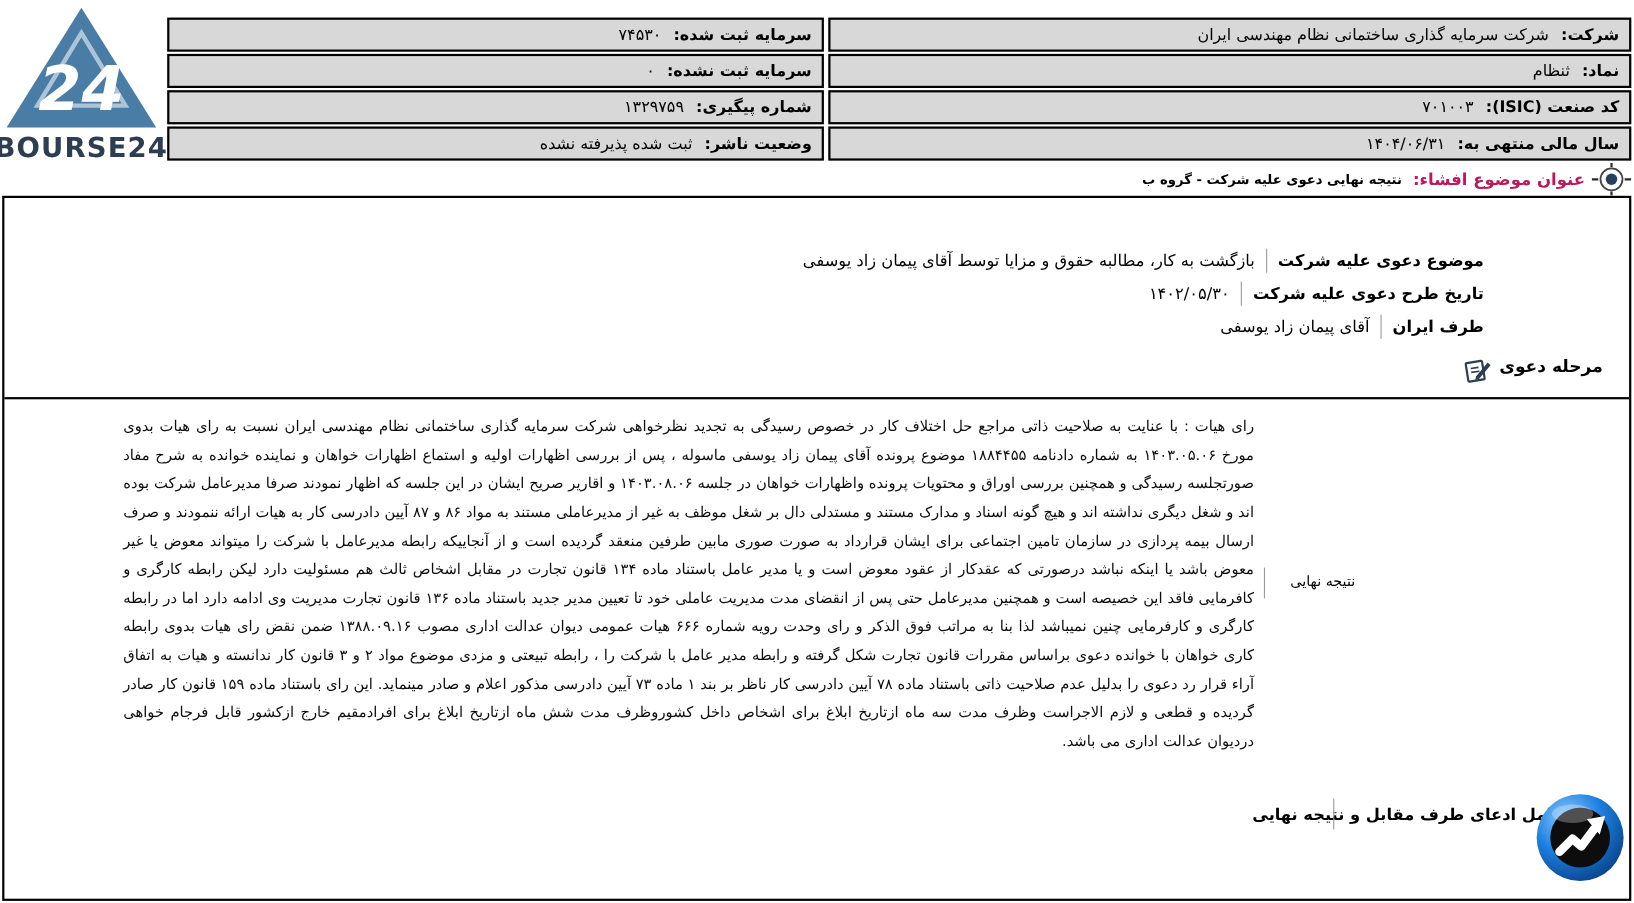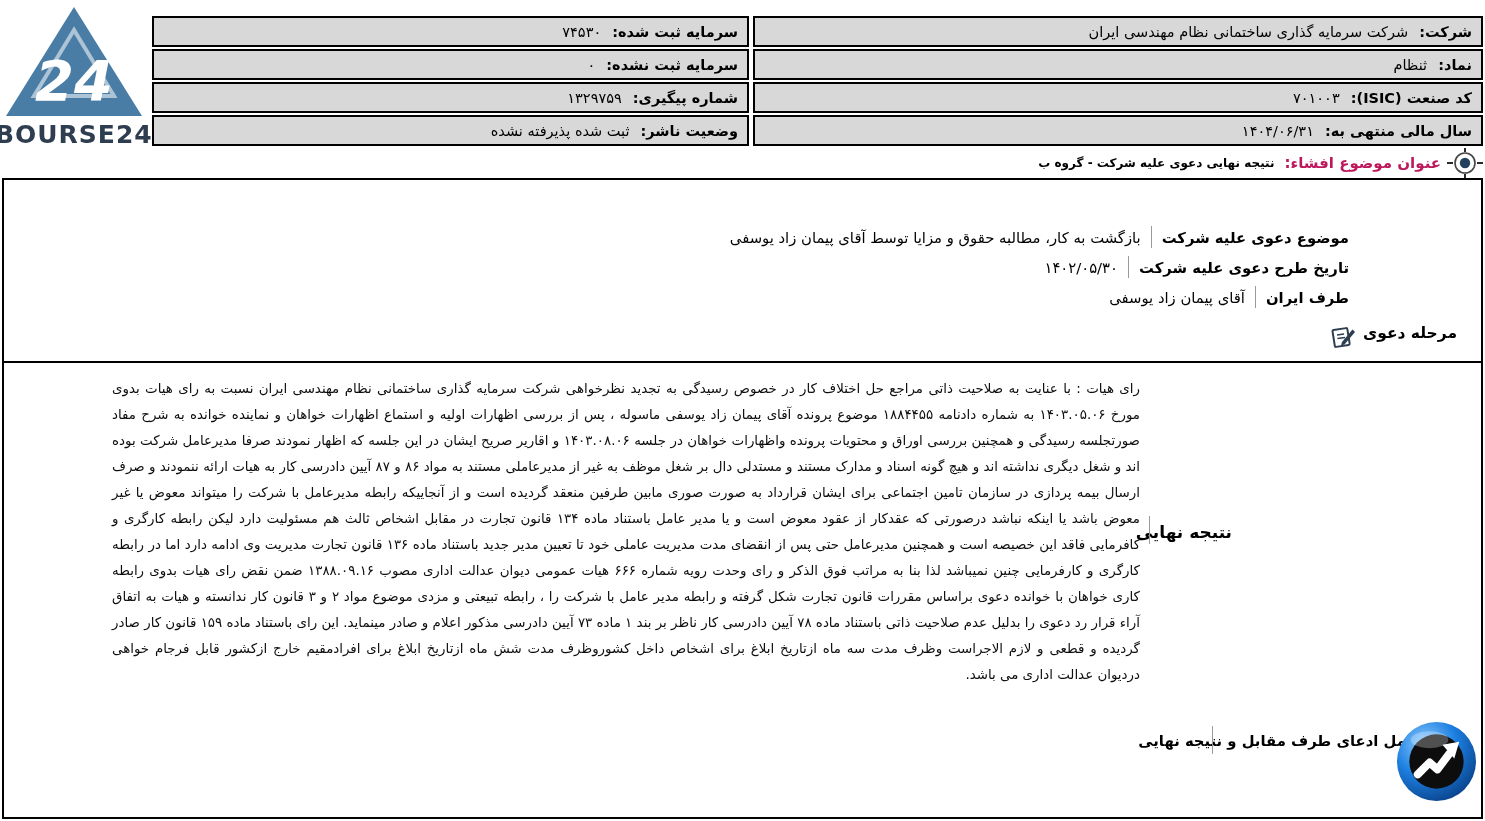--- a/index.html
+++ b/index.html
@@ -35,21 +35,21 @@
   .case-row { display:flex; align-items:center; height:30px; font-size:14.8px; }
   .case-row .lbl { font-weight:bold; white-space:nowrap; }
   .vdiv { width:1px; height:22px; background:#9a9a9a; margin:0 10px; flex:0 0 auto; }
   .case-row .val { white-space:nowrap; }
 
   .stage { position:absolute; top:144px; right:24px; display:flex; direction:rtl;
     gap:7px; font-size:15.5px; font-weight:bold; }
 
   .rule { position:absolute; top:181px; left:0; width:100%; height:2px; background:#000; }
 
-  .result-label { position:absolute; top:342px; right:249px; font-size:17px; font-weight:bold; white-space:nowrap; }
+  .result-label { position:absolute; top:342px; right:249px; font-size:13px; font-weight:normal; white-space:nowrap; }
   .result-vdiv  { position:absolute; top:336px; right:331px; width:1px; height:28px; background:#9a9a9a; }
   .result-text  { position:absolute; top:196px; right:341px; width:1028px; direction:rtl;
     text-align:justify; font-size:13.4px; line-height:26px; color:#0d0d0d; }
 
   .summary-label { position:absolute; top:552px; right:61px; font-size:14.8px; font-weight:bold; white-space:nowrap; }
   .summary-vdiv  { position:absolute; top:546px; right:268px; width:1px; height:28px; background:#9a9a9a; }
   .summary-text  { position:absolute; top:540px; right:276px; width:1132px; direction:rtl;
     text-align:justify; font-size:13.4px; line-height:26.5px; color:#0d0d0d; }
 
   .ball { position:absolute; top:541px; right:4px; width:81px; height:81px; }

